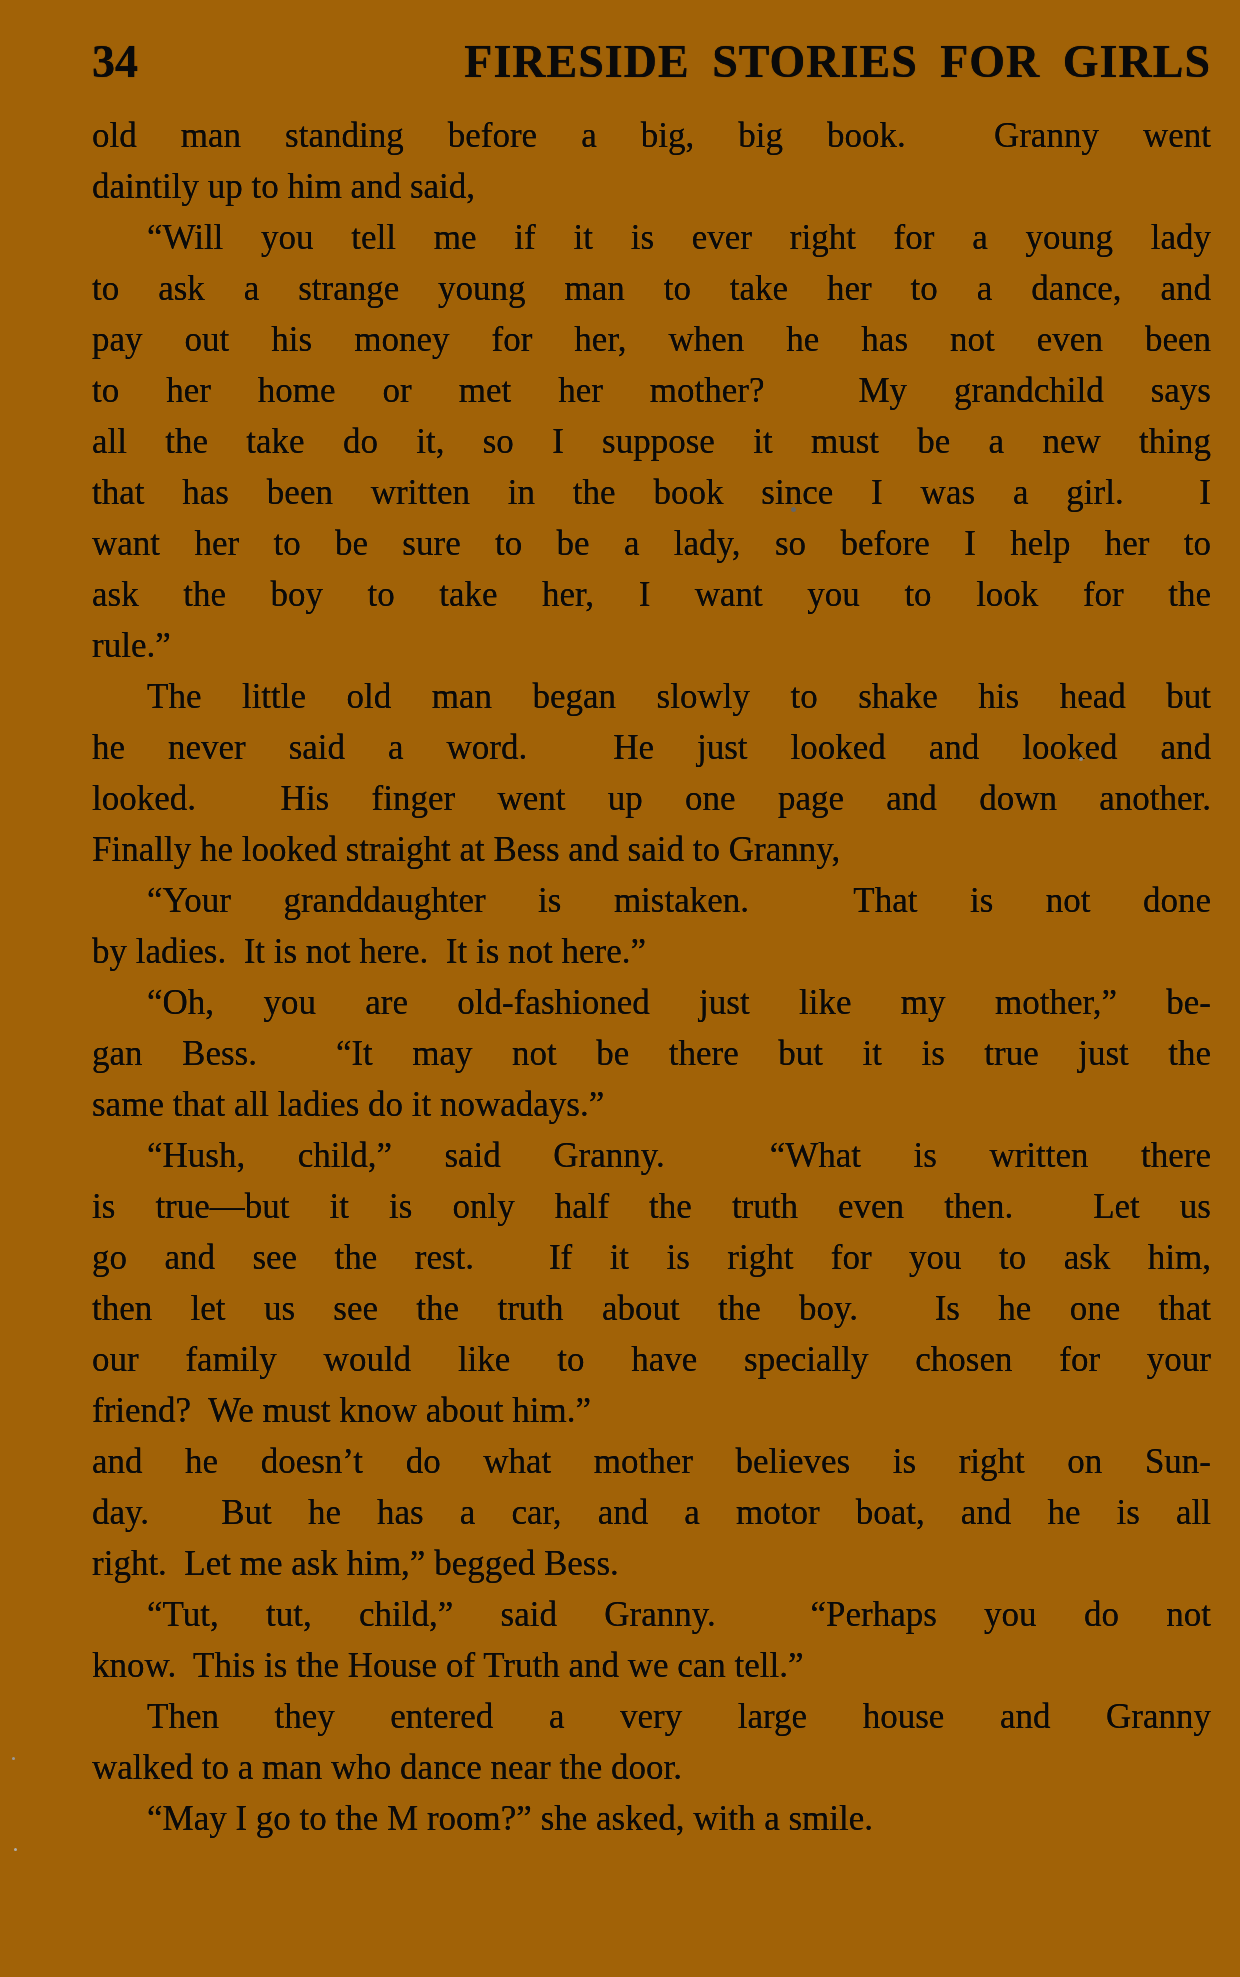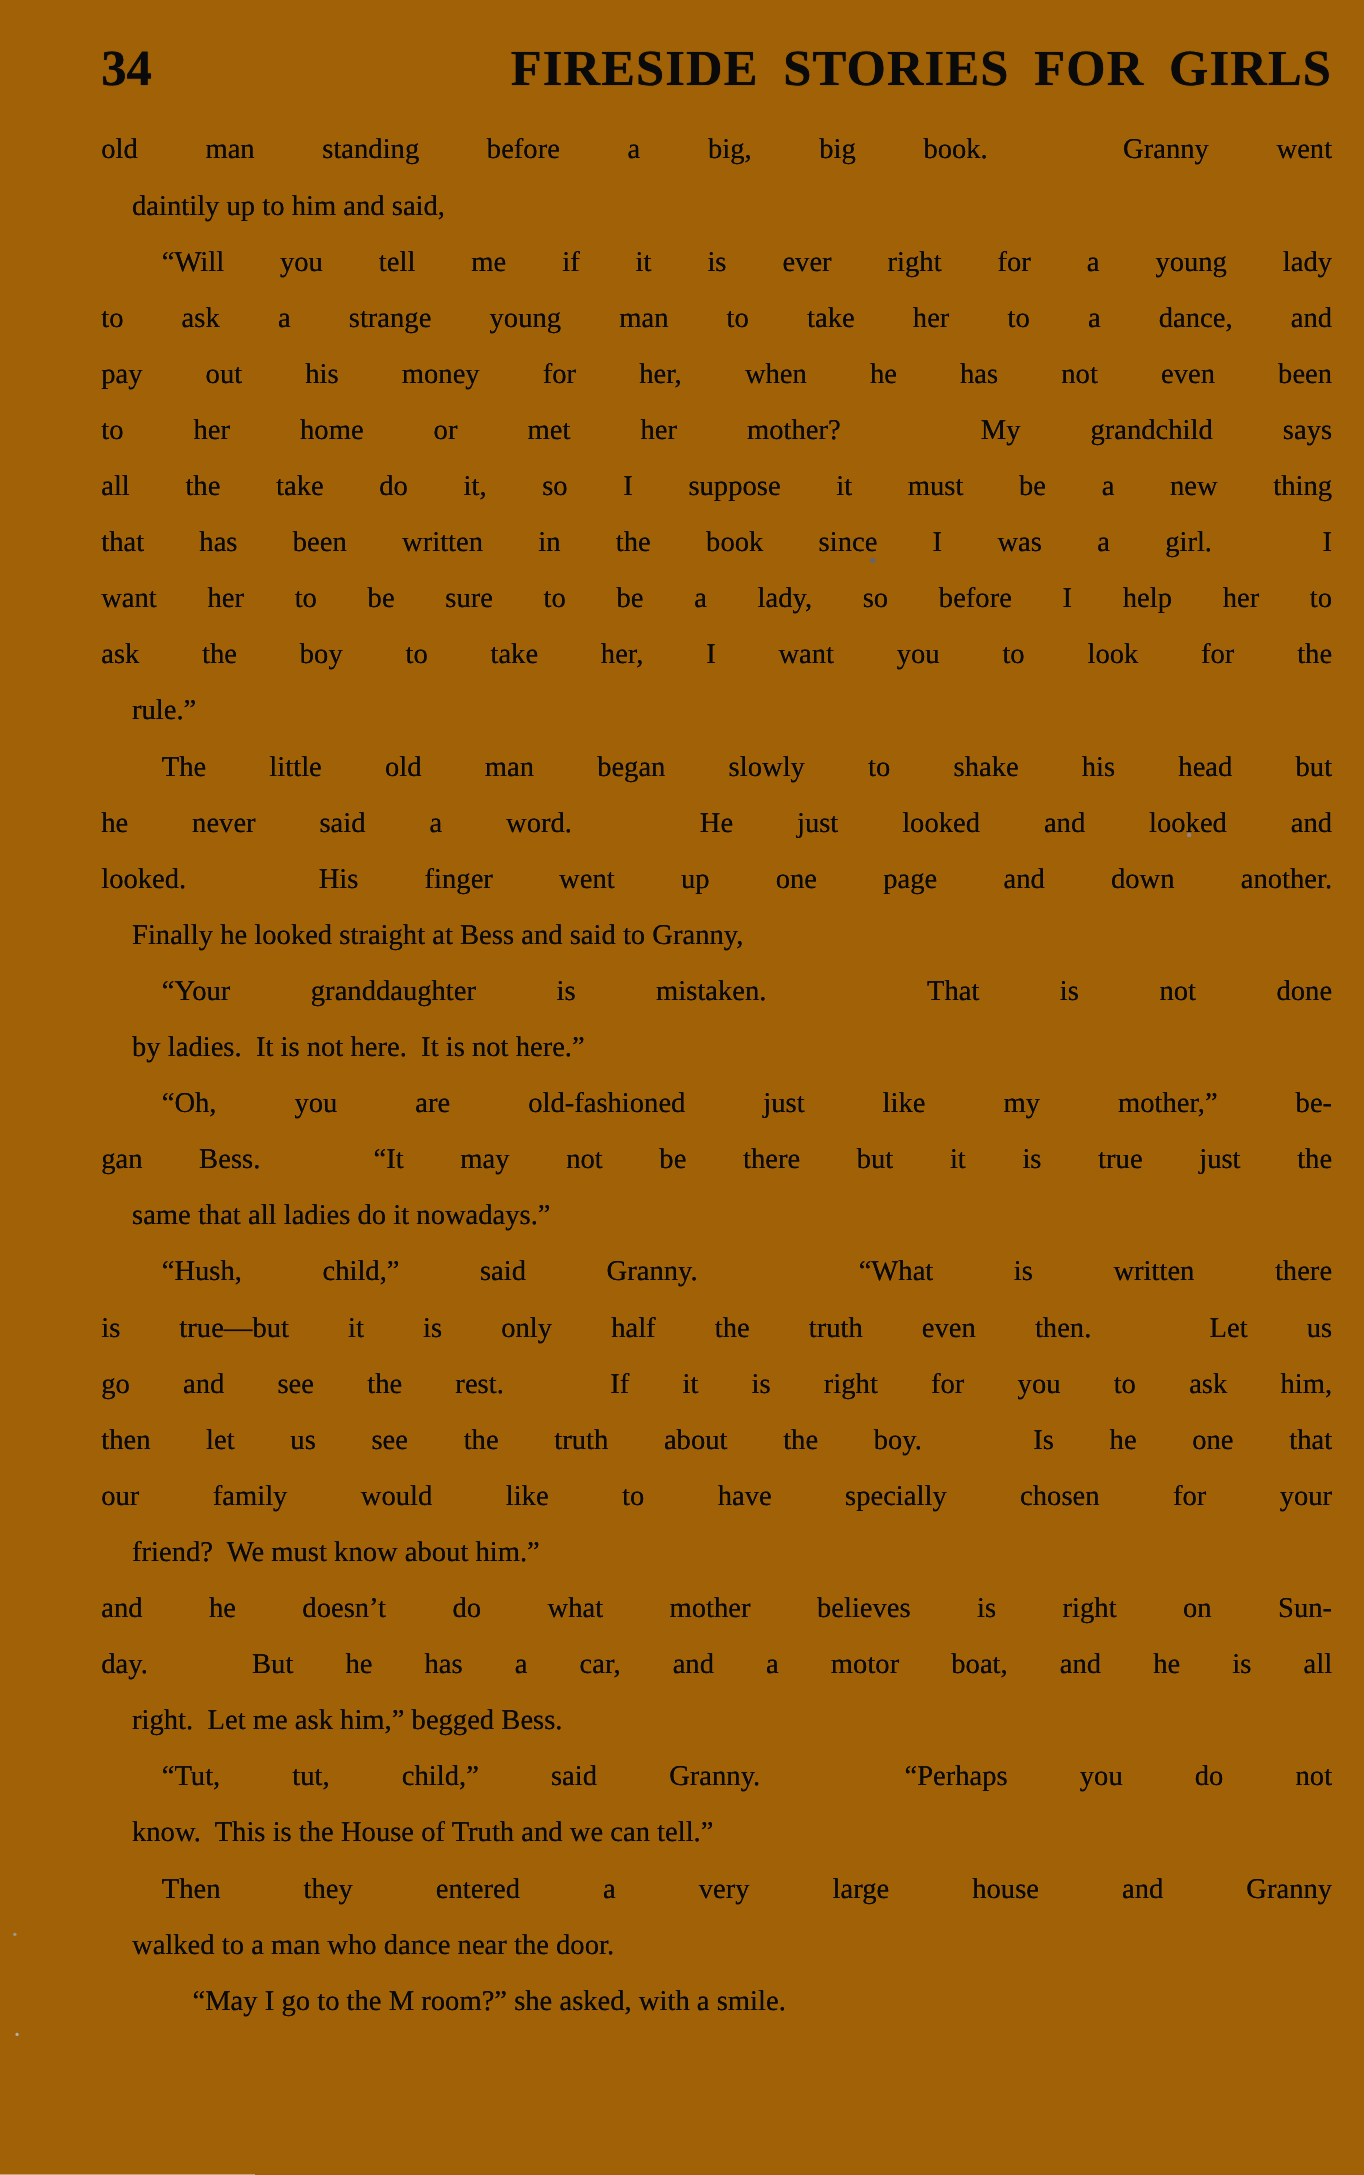--- a/index.html
+++ b/index.html
@@ -40,34 +40,33 @@
     top: 0;
     text-align: right;
     letter-spacing: 1px;
     word-spacing: 10px;
   }
   .page-body {
     position: absolute;
     top: 110px;
     left: 92px;
     width: 1119px;
-    font-size: 26px;
+    font-size: 35px;
     line-height: 51px;
     text-shadow: 0 0 0.6px currentColor;
   }
   .text-line {
     text-align: justify;
     text-align-last: justify;
     white-space: nowrap;   
   }
   .text-line { white-space: normal; }
   .text-line.para-last {
     text-align: left;
     text-align-last: left;
-    margin-left: 28px;
   }
   .text-line.para-first.indented {
     text-indent: 55px;
   }
   .speck {
     position: absolute;
     border-radius: 50%;
   }
 </style>
 </head>

